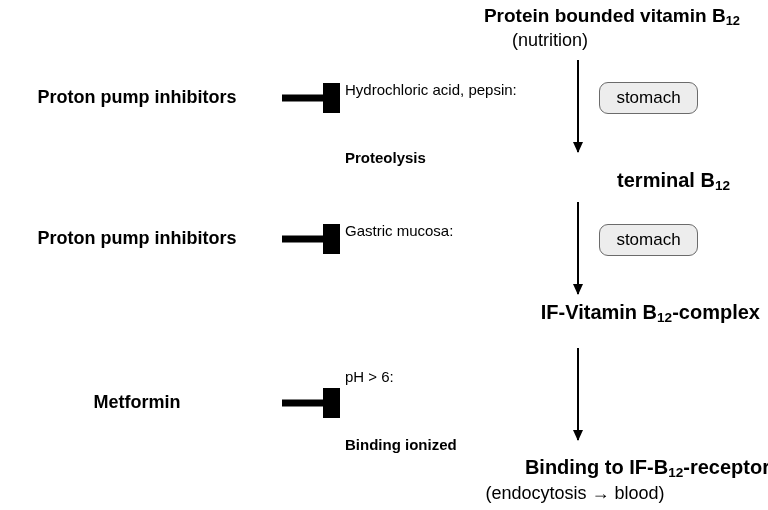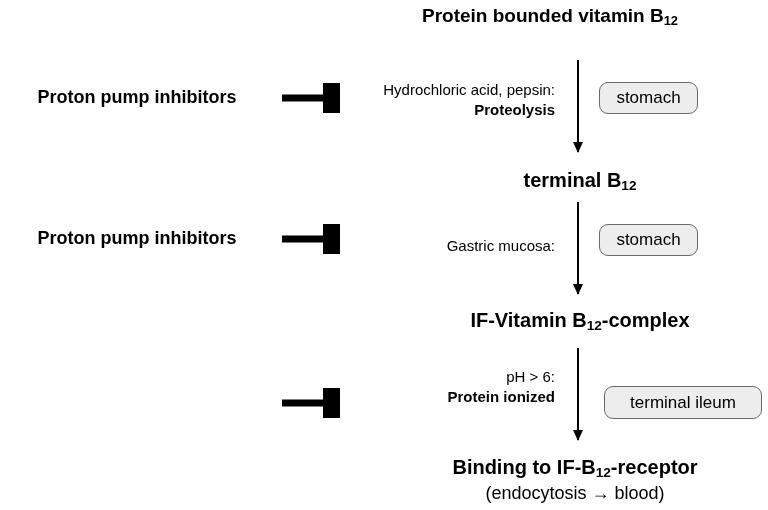--- a/index.html
+++ b/index.html
@@ -20,20 +20,21 @@
   
   .node {
     position: absolute;
     text-align: center;
     line-height: 1.25;
   }
   .node .main {
     font-weight: bold;
     font-size: 19px;
     white-space: nowrap;
+    text-align: right;
   }
   .node .sub {
     font-weight: normal;
     font-size: 18px;
     white-space: nowrap;
   }
   .node sub {
     font-size: 0.68em;
     vertical-align: -0.25em;
   }
@@ -53,32 +54,33 @@
     width: 0;
     height: 0;
     border-left: 5.5px solid transparent;
     border-right: 5.5px solid transparent;
     border-top: 11px solid #000;
   }
 
   
   .step {
     position: absolute;
-    text-align: right;
+    text-align: left;
     line-height: 1.3;
   }
   .step .l1 {
     font-size: 15px;
     font-weight: normal;
     white-space: nowrap;
   }
   .step .l2 {
     font-size: 15px;
     font-weight: bold;
     white-space: nowrap;
+    margin-top: 48px;
   }
 
   
   .compartment {
     position: absolute;
     border: 1.5px solid #6b6b6b;
     border-radius: 9px;
     background: #ededed;
     font-size: 17px;
     color: #000;
@@ -121,20 +123,21 @@
     background: #000;
   }
 </style>
 </head>
 <body>
 
 <div id="page">
 
   <div class="node" style="left:360px; top:4px; width:380px;">
     <div class="main"><span>Protein bounded vitamin B</span><sub>12</sub><span></span></div>
+    <div class="sub">(nutrition)</div>
   </div>
 
   <div class="v-arrow" style="left:577px; top:60px; height:92px;"></div>
 
   <div class="step" style="left:345px; top:80px; width:210px;">
     <div class="l1">Hydrochloric acid, pepsin:</div>
     <div class="l2">Proteolysis</div>
   </div>
 
   <div class="compartment" style="left:599px; top:82px; width:99px; height:32px;">stomach</div>
@@ -144,45 +147,45 @@
     <div class="stem" style="width:45px;"></div>
     <div class="bar"></div>
   </div>
 
   <div class="node" style="left:430px; top:168px; width:300px;">
     <div class="main" style="font-size:20px;"><span>terminal B</span><sub>12</sub><span></span></div>
   </div>
 
   <div class="v-arrow" style="left:577px; top:202px; height:92px;"></div>
 
-  <div class="step" style="left:345px; top:236px; width:210px;">
+  <div class="step" style="left:345px; top:221px; width:210px;">
     <div class="l1">Gastric mucosa:</div>
   </div>
 
   <div class="compartment" style="left:599px; top:224px; width:99px; height:32px;">stomach</div>
 
   <div class="drug" style="left:8px; top:228px; width:258px;">Proton pump inhibitors</div>
   <div class="inhibitor" style="left:282px; top:224px; width:58px;">
     <div class="stem" style="width:45px;"></div>
     <div class="bar"></div>
   </div>
 
-  <div class="node" style="left:400px; top:308px; width:360px;">
+  <div class="node" style="left:400px; top:300px; width:360px;">
     <div class="main" style="font-size:20px;"><span>IF-Vitamin B</span><sub>12</sub><span>-complex</span></div>
   </div>
 
   <div class="v-arrow" style="left:577px; top:348px; height:92px;"></div>
 
   <div class="step" style="left:345px; top:367px; width:210px;">
     <div class="l1">pH &gt; 6:</div>
-    <div class="l2">Protein ionized</div>
+    <div class="l2">Binding ionized</div>
   </div>
 
-  <div class="compartment" style="left:604px; top:386px; width:158px; height:33px;">terminal ileum</div>
 
+  <div class="drug" style="left:8px; top:392px; width:258px;">Metformin</div>
   <div class="inhibitor" style="left:282px; top:388px; width:58px;">
     <div class="stem" style="width:45px;"></div>
     <div class="bar"></div>
   </div>
 
   <div class="node" style="left:380px; top:455px; width:390px;">
     <div class="main" style="font-size:20px;"><span>Binding to IF-B</span><sub>12</sub><span>-receptor</span></div>
     <div class="sub">(endocytosis →  blood)</div>
   </div>
 

